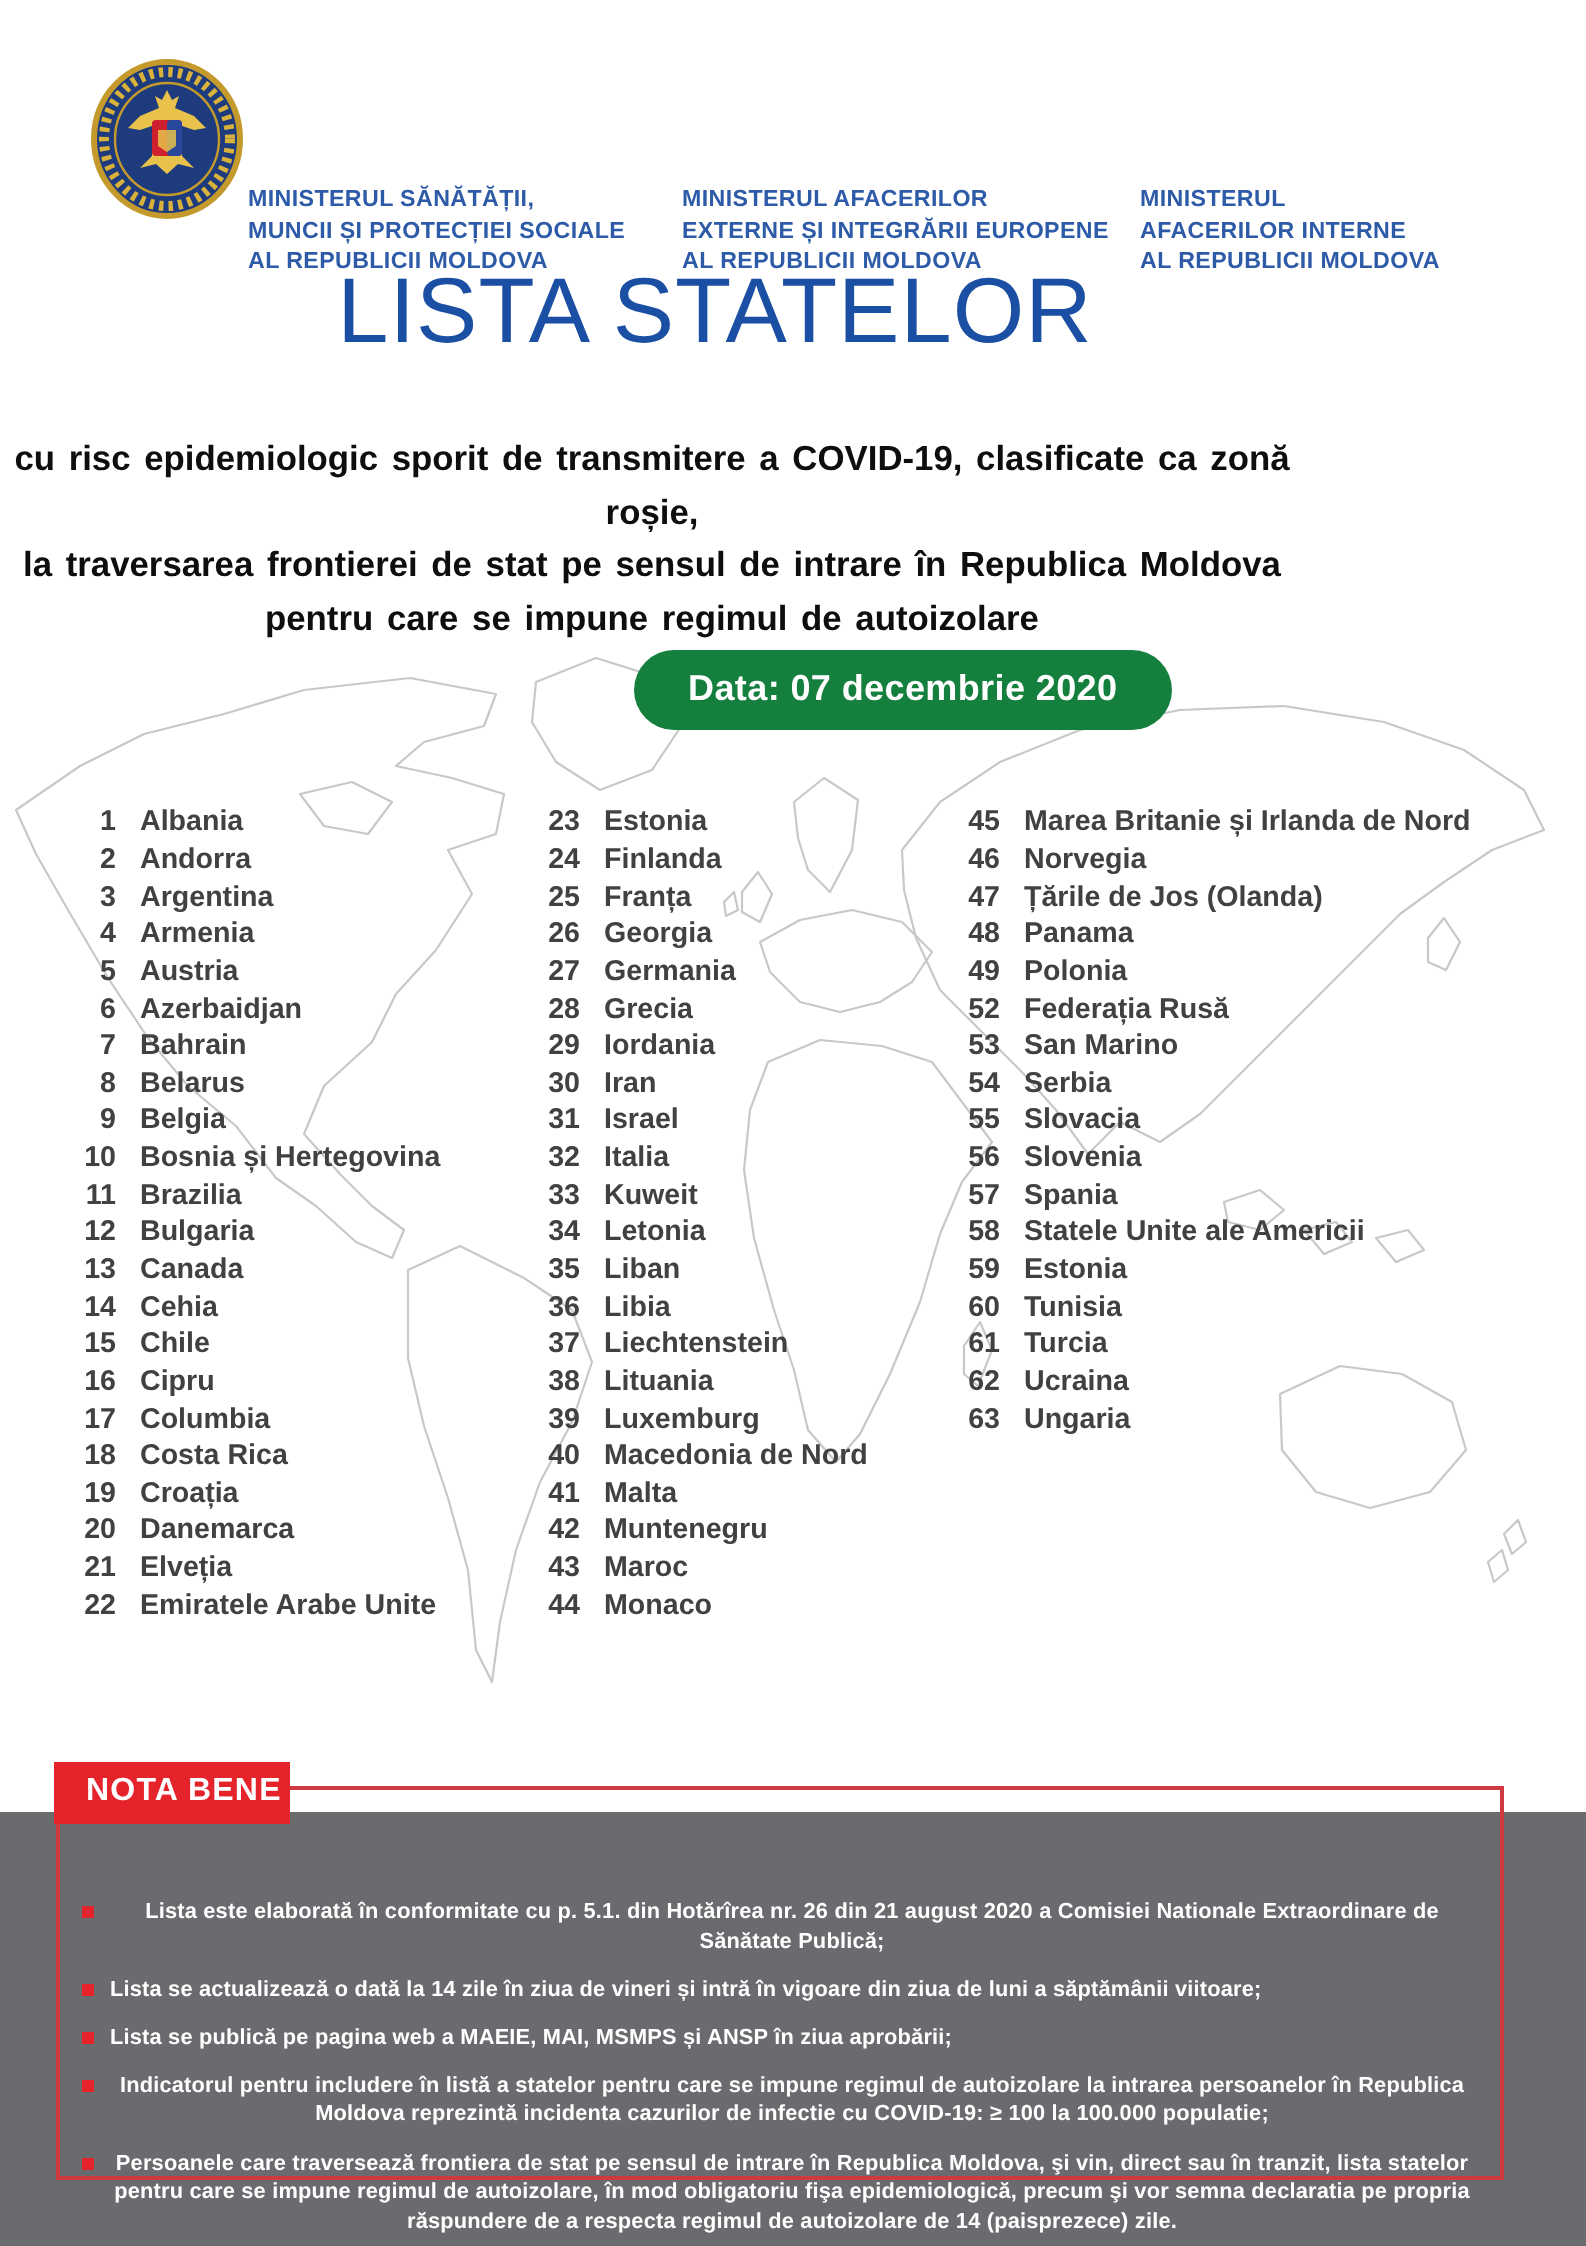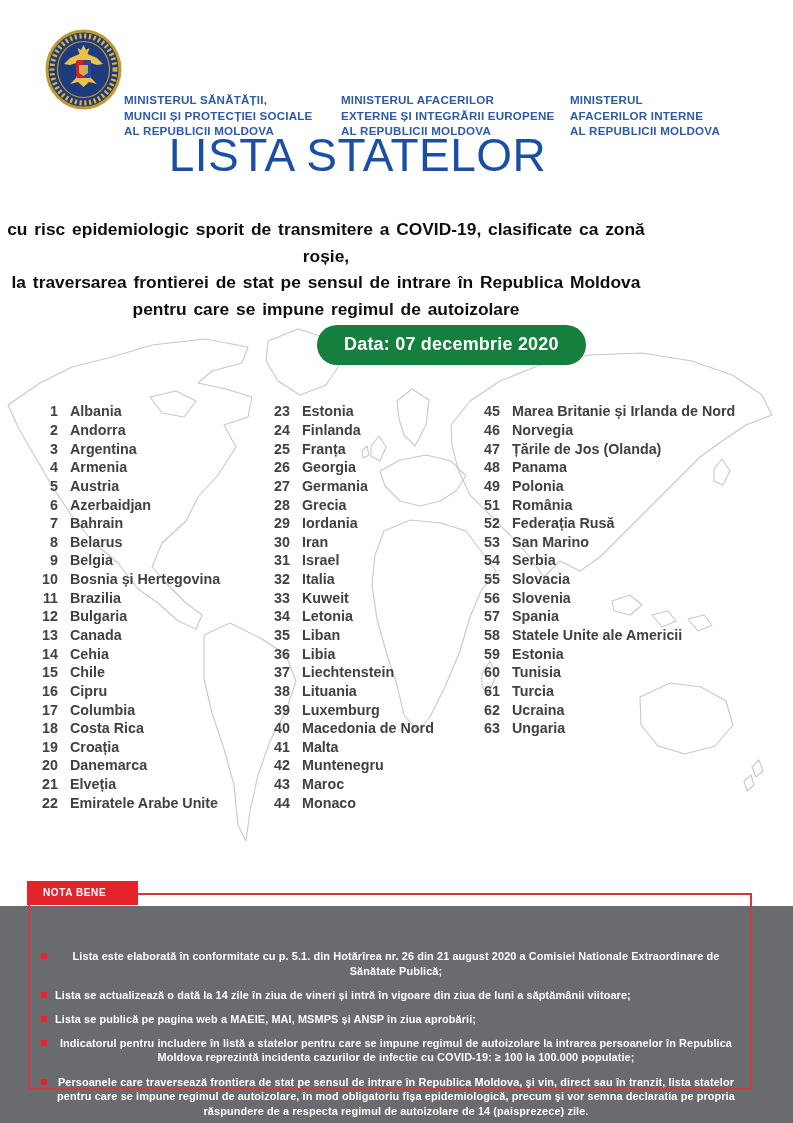--- a/index.html
+++ b/index.html
@@ -112,24 +112,24 @@
     left: 28px; top: 893px;
     width: 724px; height: 197px;
     border: 2px solid #cf3a40;
     pointer-events: none;
   }
   .nb-tab {
     position: absolute;
     left: 27px; top: 881px;
     background: #e5232b;
     color: #ffffff;
-    font-size: 10px;
+    font-size: 16px;
     font-weight: 700;
     letter-spacing: 0.6px;
-    padding: 6px 32px 7px 16px;
+    padding: 6px 4px 7px 16px;
     white-space: nowrap;
   }
   .nb-list {
     position: absolute;
     left: 41px; top: 949px;
     width: 696px;
     text-align: center;
   }
   .nb-item {
     display: flex;
@@ -419,24 +419,20 @@
       </div>
       <div class="country-row">
         <span class="num">48</span>
         <span class="cname">Panama</span>
       </div>
       <div class="country-row">
         <span class="num">49</span>
         <span class="cname">Polonia</span>
       </div>
       <div class="country-row">
-        <span class="num">51</span>
-        <span class="cname">România</span>
-      </div>
-      <div class="country-row">
         <span class="num">52</span>
         <span class="cname">Federația Rusă</span>
       </div>
       <div class="country-row">
         <span class="num">53</span>
         <span class="cname">San Marino</span>
       </div>
       <div class="country-row">
         <span class="num">54</span>
         <span class="cname">Serbia</span>

